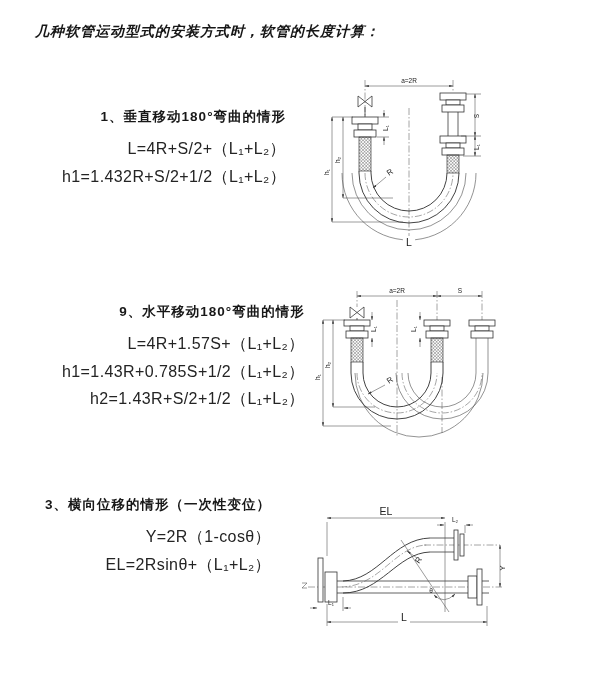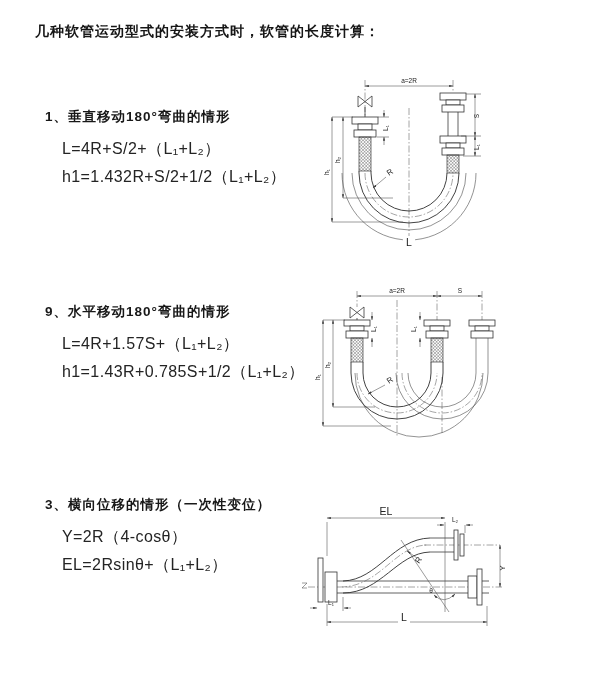--- a/index.html
+++ b/index.html
@@ -2,23 +2,23 @@
 <html><head>
 <meta charset="utf-8">
 <style>
   html,body{margin:0;padding:0;background:#fff;}
   #page{
     position:relative;width:600px;height:675px;background:#ffffff;overflow:hidden;
     font-family:"Liberation Sans","DejaVu Sans",sans-serif;color:#1d1d1d;
   }
   .title{
     position:absolute;left:35px;top:23px;font-size:14px;font-weight:bold;
-    letter-spacing:1px;color:#161616;
+    letter-spacing:1px;color:#161616;font-style:italic;
   }
-  .section{position:absolute;left:45px;}
+  .section{position:absolute;left:45px;text-align:right;}
   .sec-heading{font-size:13.5px;font-weight:bold;letter-spacing:1px;color:#181818;}
   .formulas{margin:9px 0 0 17px;}
   .formula{font-size:16px;line-height:27.5px;letter-spacing:.4px;color:#242424;white-space:pre;}
   #sec1{top:108px;}
   #sec2{top:303px;}
   #sec3{top:496px;}
   .diag{position:absolute;}
   #d1{left:315px;top:70px;}
   #d2{left:315px;top:281px;}
   #d3{left:298px;top:500px;}
@@ -48,27 +48,28 @@
       <div class="formula">L=4R+S/2+（L₁+L₂）</div>
       <div class="formula">h1=1.432R+S/2+1/2（L₁+L₂）</div>
     </div>
   </div>
 
   <div class="section" id="sec2">
     <div class="sec-heading">9、水平移动180°弯曲的情形</div>
     <div class="formulas">
       <div class="formula">L=4R+1.57S+（L₁+L₂）</div>
       <div class="formula">h1=1.43R+0.785S+1/2（L₁+L₂）</div>
+      <div class="formula">h2=1.43R+S/2+1/2（L₁+L₂）</div>
     </div>
   </div>
 
   <div class="section" id="sec3">
     <div class="sec-heading">3、横向位移的情形（一次性变位）</div>
     <div class="formulas">
-      <div class="formula">Y=2R（4-cosθ）</div>
+      <div class="formula">Y=2R（1-cosθ）</div>
       <div class="formula">EL=2Rsinθ+（L₁+L₂）</div>
     </div>
   </div>
 
   <svg id="d1" class="diag" width="242" height="184" viewBox="0 0 242 184">
     <defs>
       <marker id="d1a" markerWidth="8" markerHeight="6" refX="7" refY="2" orient="auto-start-reverse">
         <path d="M0,0 L7.5,2 L0,4 Z" fill="#3a3a3a"></path>
       </marker>
       <pattern id="d1h" patternUnits="userSpaceOnUse" width="3.2" height="3.2">

